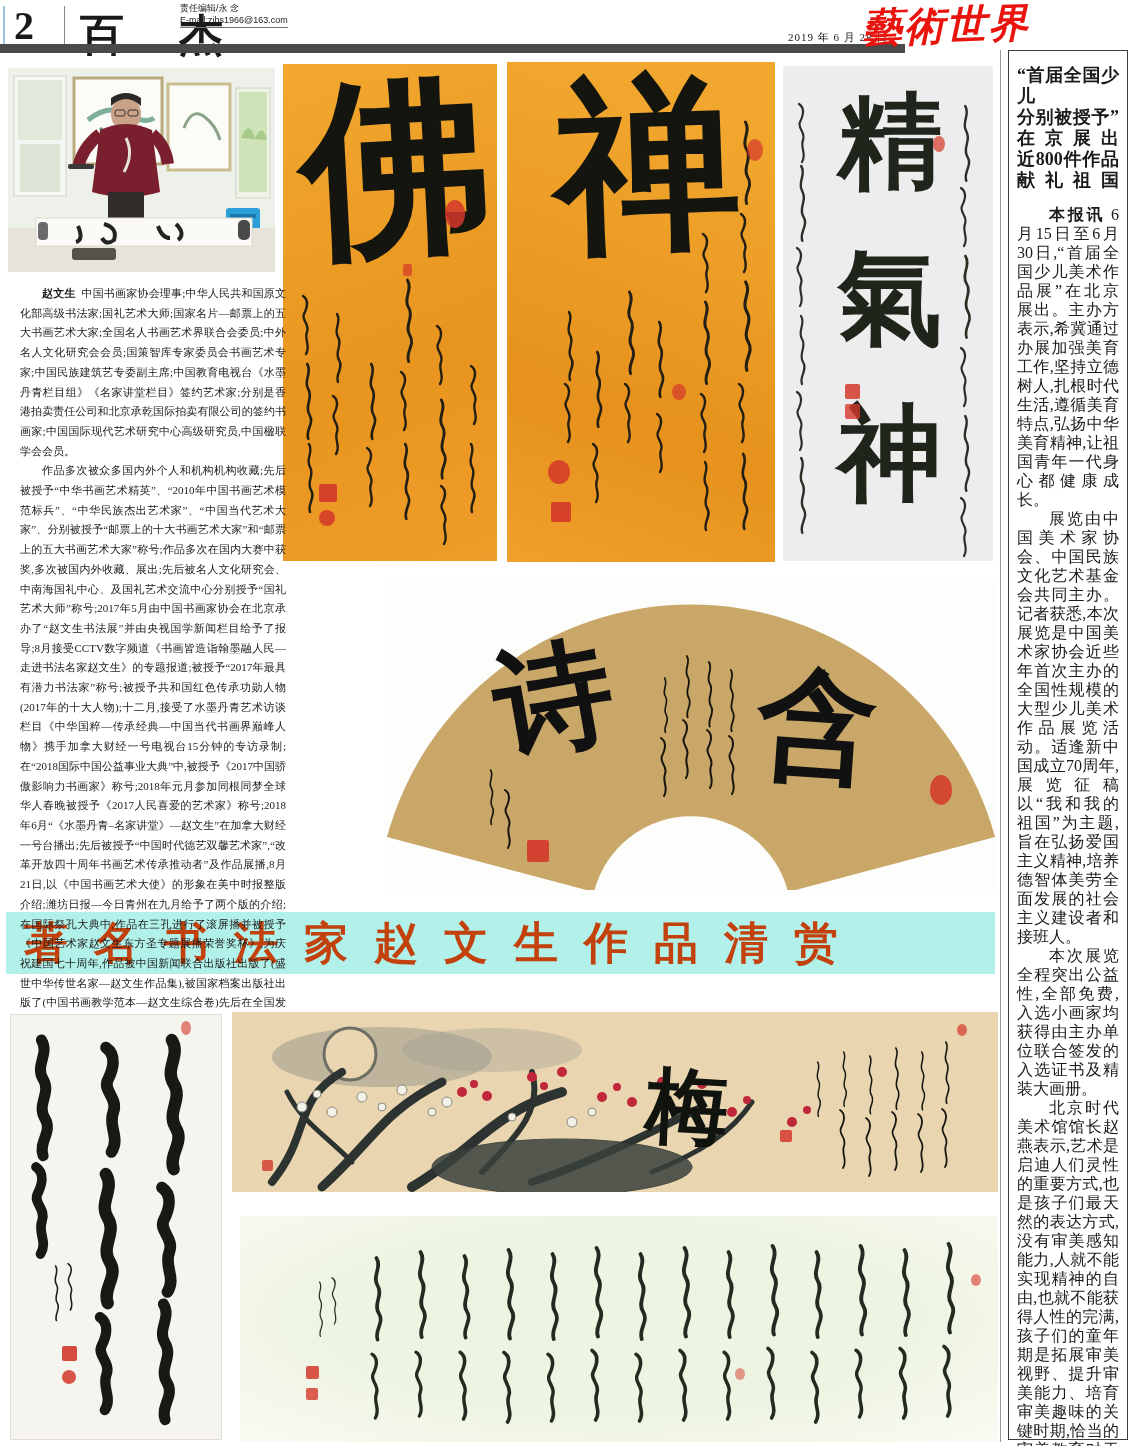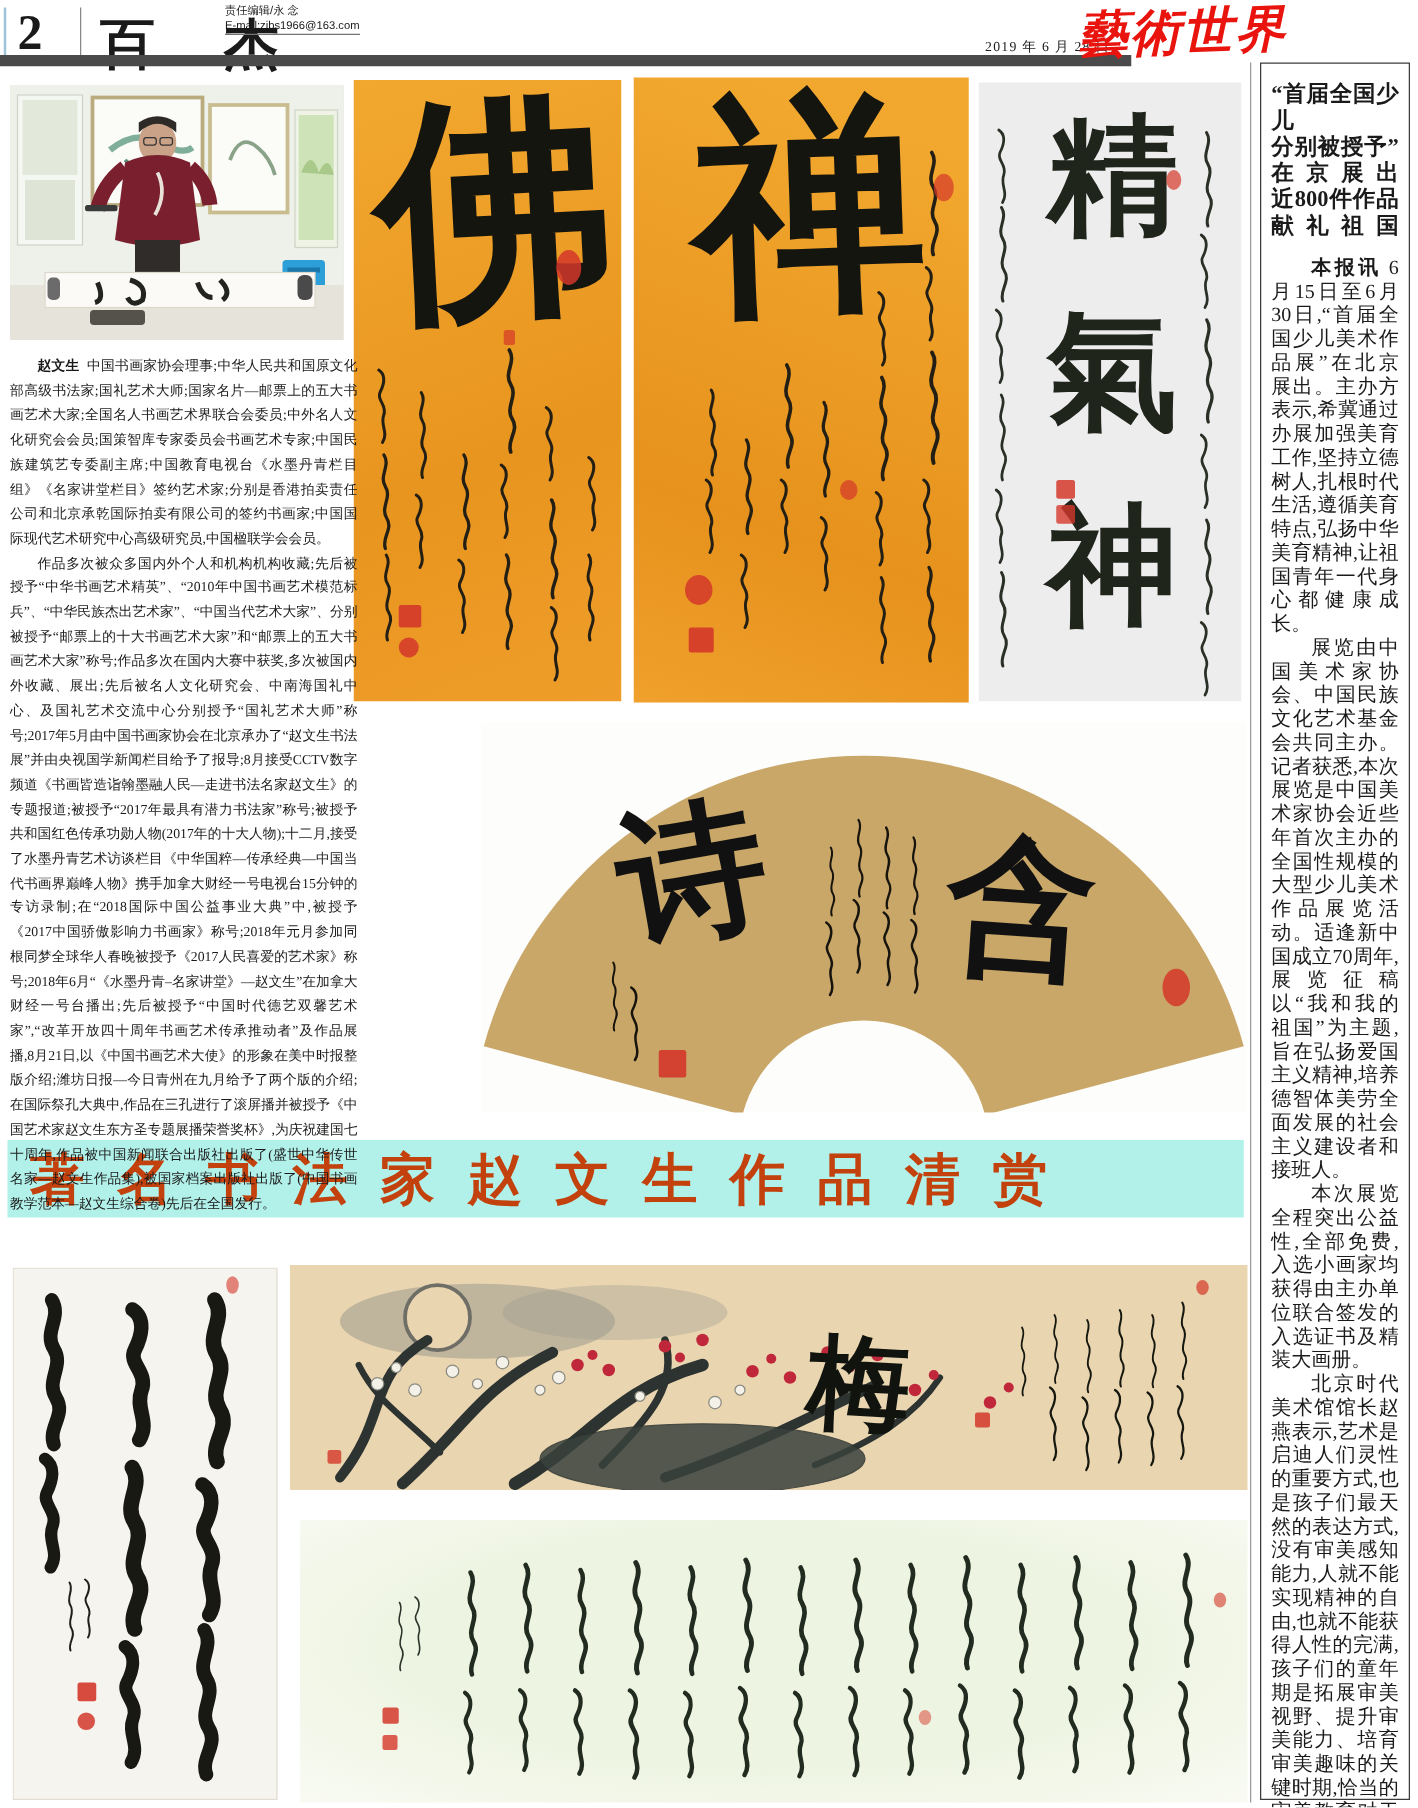--- a/index.html
+++ b/index.html
@@ -20,21 +20,21 @@
   
   .col-rule{position:absolute;left:1000px;top:50px;width:1px;height:1392px;background:#999;}
   .right-box{position:absolute;left:1008px;top:50px;width:120px;height:1390px;border:1px solid #3c3c3c;background:#fff;box-sizing:border-box;padding:14px 8px 8px 8px;}
   .r-title div{font-size:18px;font-weight:bold;line-height:21px;text-align:justify;text-align-last:justify;}
   .r-body{margin-top:14px;}
   .r-body p{margin:0;font-size:16px;line-height:19px;text-align:justify;text-indent:2em;}
   .r-body p b{letter-spacing:1px;}
 
   
   .bio{position:absolute;left:8px;top:284px;width:278px;font-size:11px;line-height:19.7px;text-align:justify;}
-  .bio p{margin:0 0 0 0;text-indent:2em;}
+  .bio p{margin:0 0 0 12px;text-indent:2em;}
   .bio .lead{font-weight:bold;}
 
   
   .photo{position:absolute;left:8px;top:68px;width:267px;height:204px;background:#e8e6e0;overflow:hidden;}
 
   
   .art{position:absolute;overflow:hidden;}
   .art-fo{left:283px;top:64px;width:214px;height:497px;background:linear-gradient(160deg,#f2a82f,#e8951f 60%,#ef9d2a);}
   .art-chan{left:507px;top:62px;width:268px;height:500px;background:linear-gradient(200deg,#f2a welcome82f,#e8951f);}
   .art-chan{background:linear-gradient(200deg,#f2a82f 10%,#e6921d 70%,#f0a02c);}

